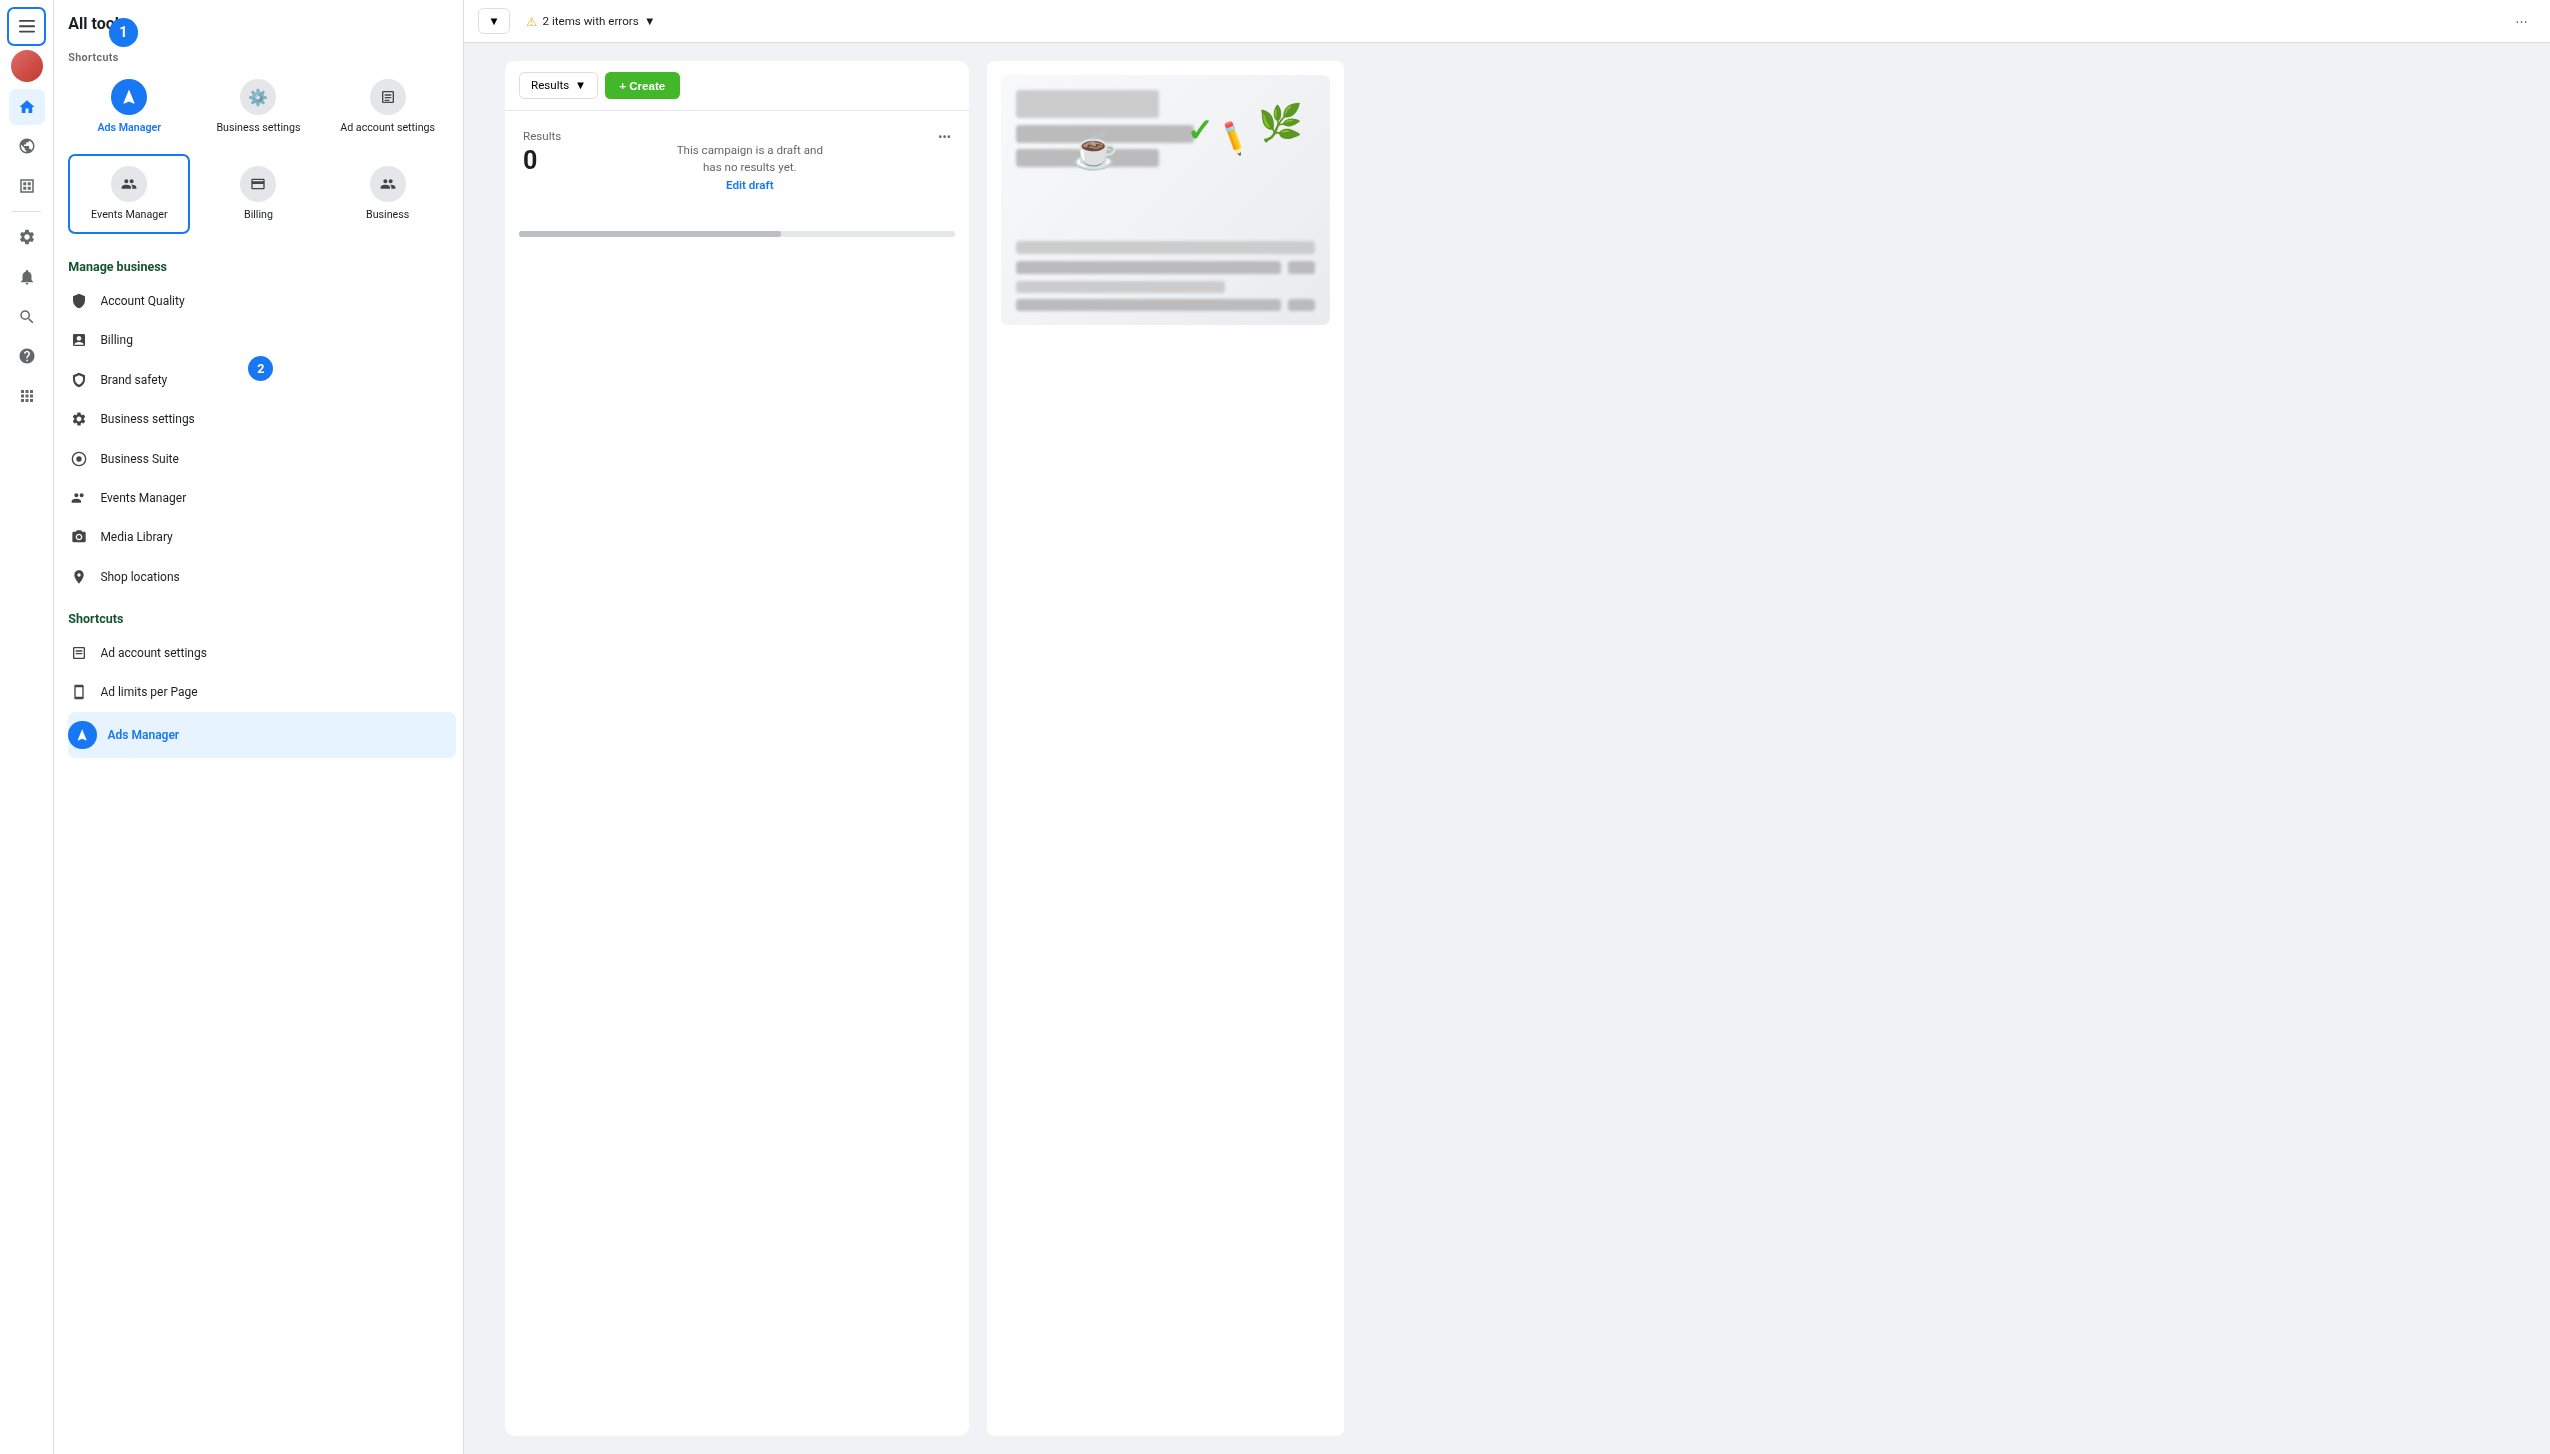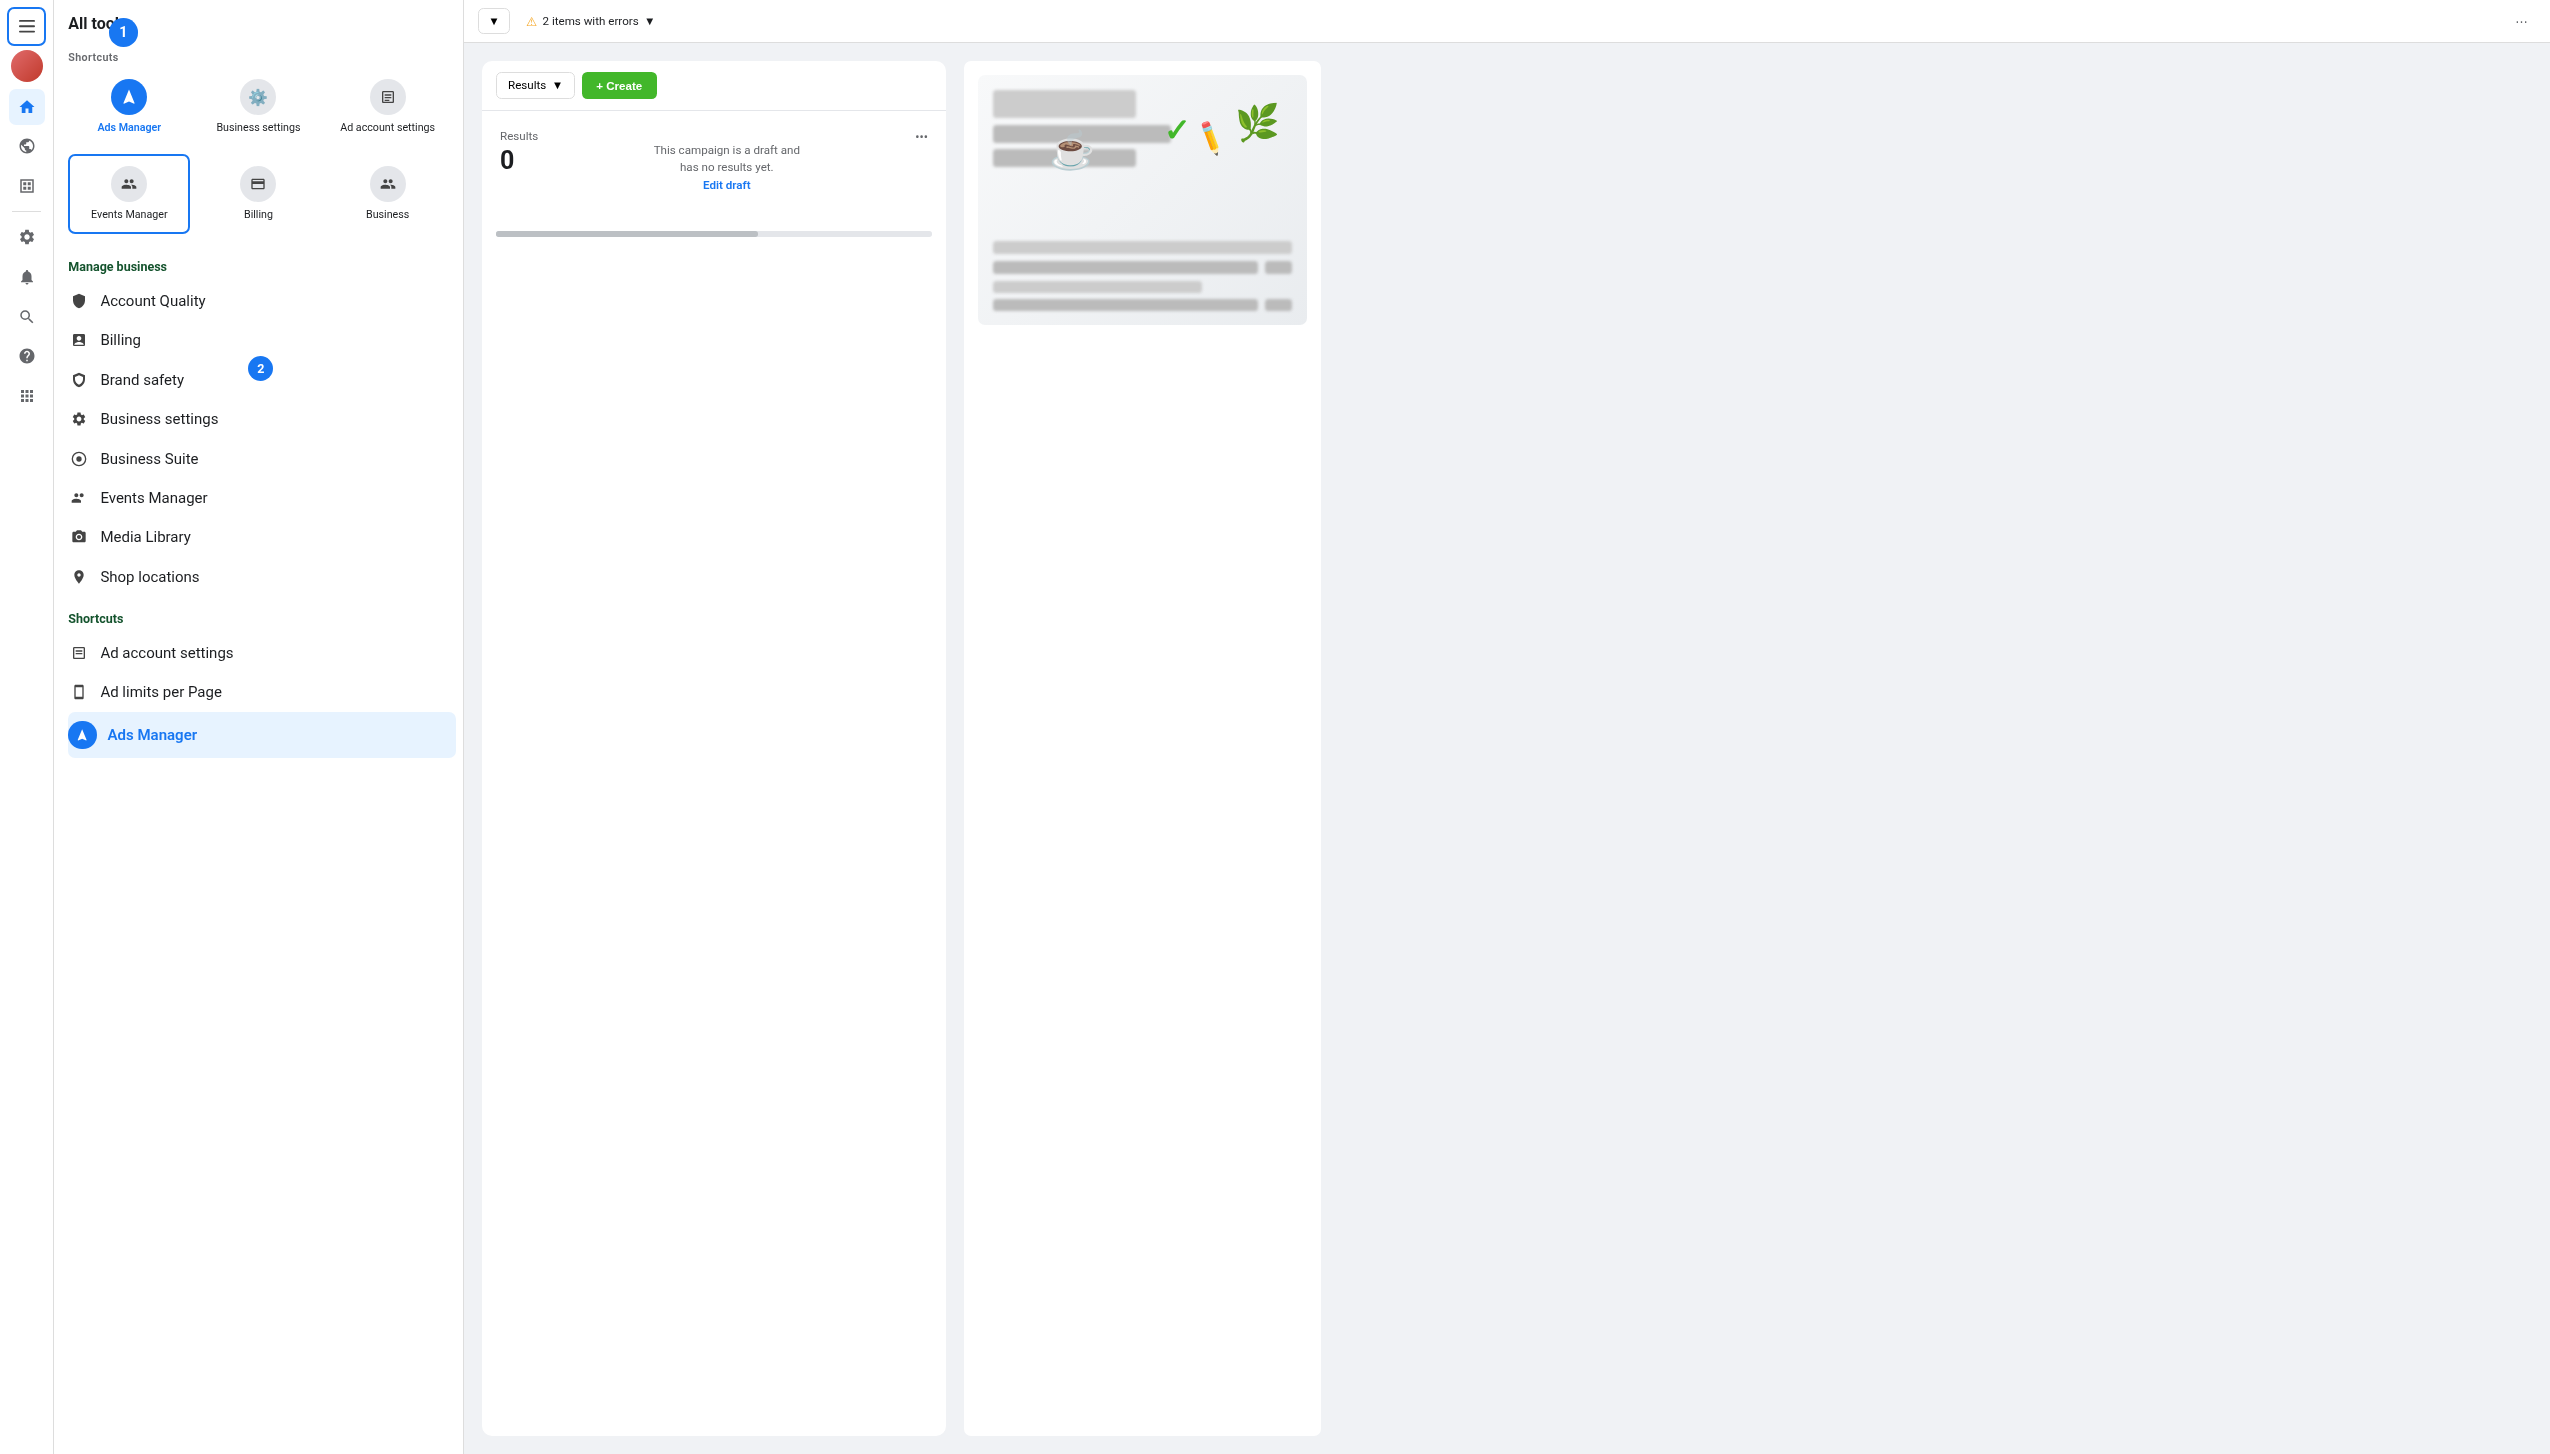--- a/index.html
+++ b/index.html
@@ -165,21 +165,21 @@
       height: 21.4px;
       display: flex;
       align-items: center;
       justify-content: center;
       color: #444;
       font-size: 14.3px;
       flex-shrink: 0;
     }
 
     .menu-item-label {
-      font-size: 15px;
+      font-size: 12px;
       color: #1c1e21;
     }
 
     .menu-item.active .menu-item-label { color: #1877f2; font-weight: 600; }
 
     .menu-item-icon-wrapper {
       width: 28.6px;
       height: 28.6px;
       border-radius: 50%;
       display: flex;
@@ -260,20 +260,21 @@
       gap: 18px;
     }
 
     
     .campaign-card {
       background: #fff;
       border-radius: 10px;
       overflow: hidden;
       flex: 1;
       max-width: 464px;
+      margin-left: 23px;
     }
 
     .campaign-toolbar {
       display: flex;
       align-items: center;
       gap: 7.1px;
       padding: 10.7px 14.3px;
       border-bottom: 0.9px solid #e4e6ea;
     }
 

